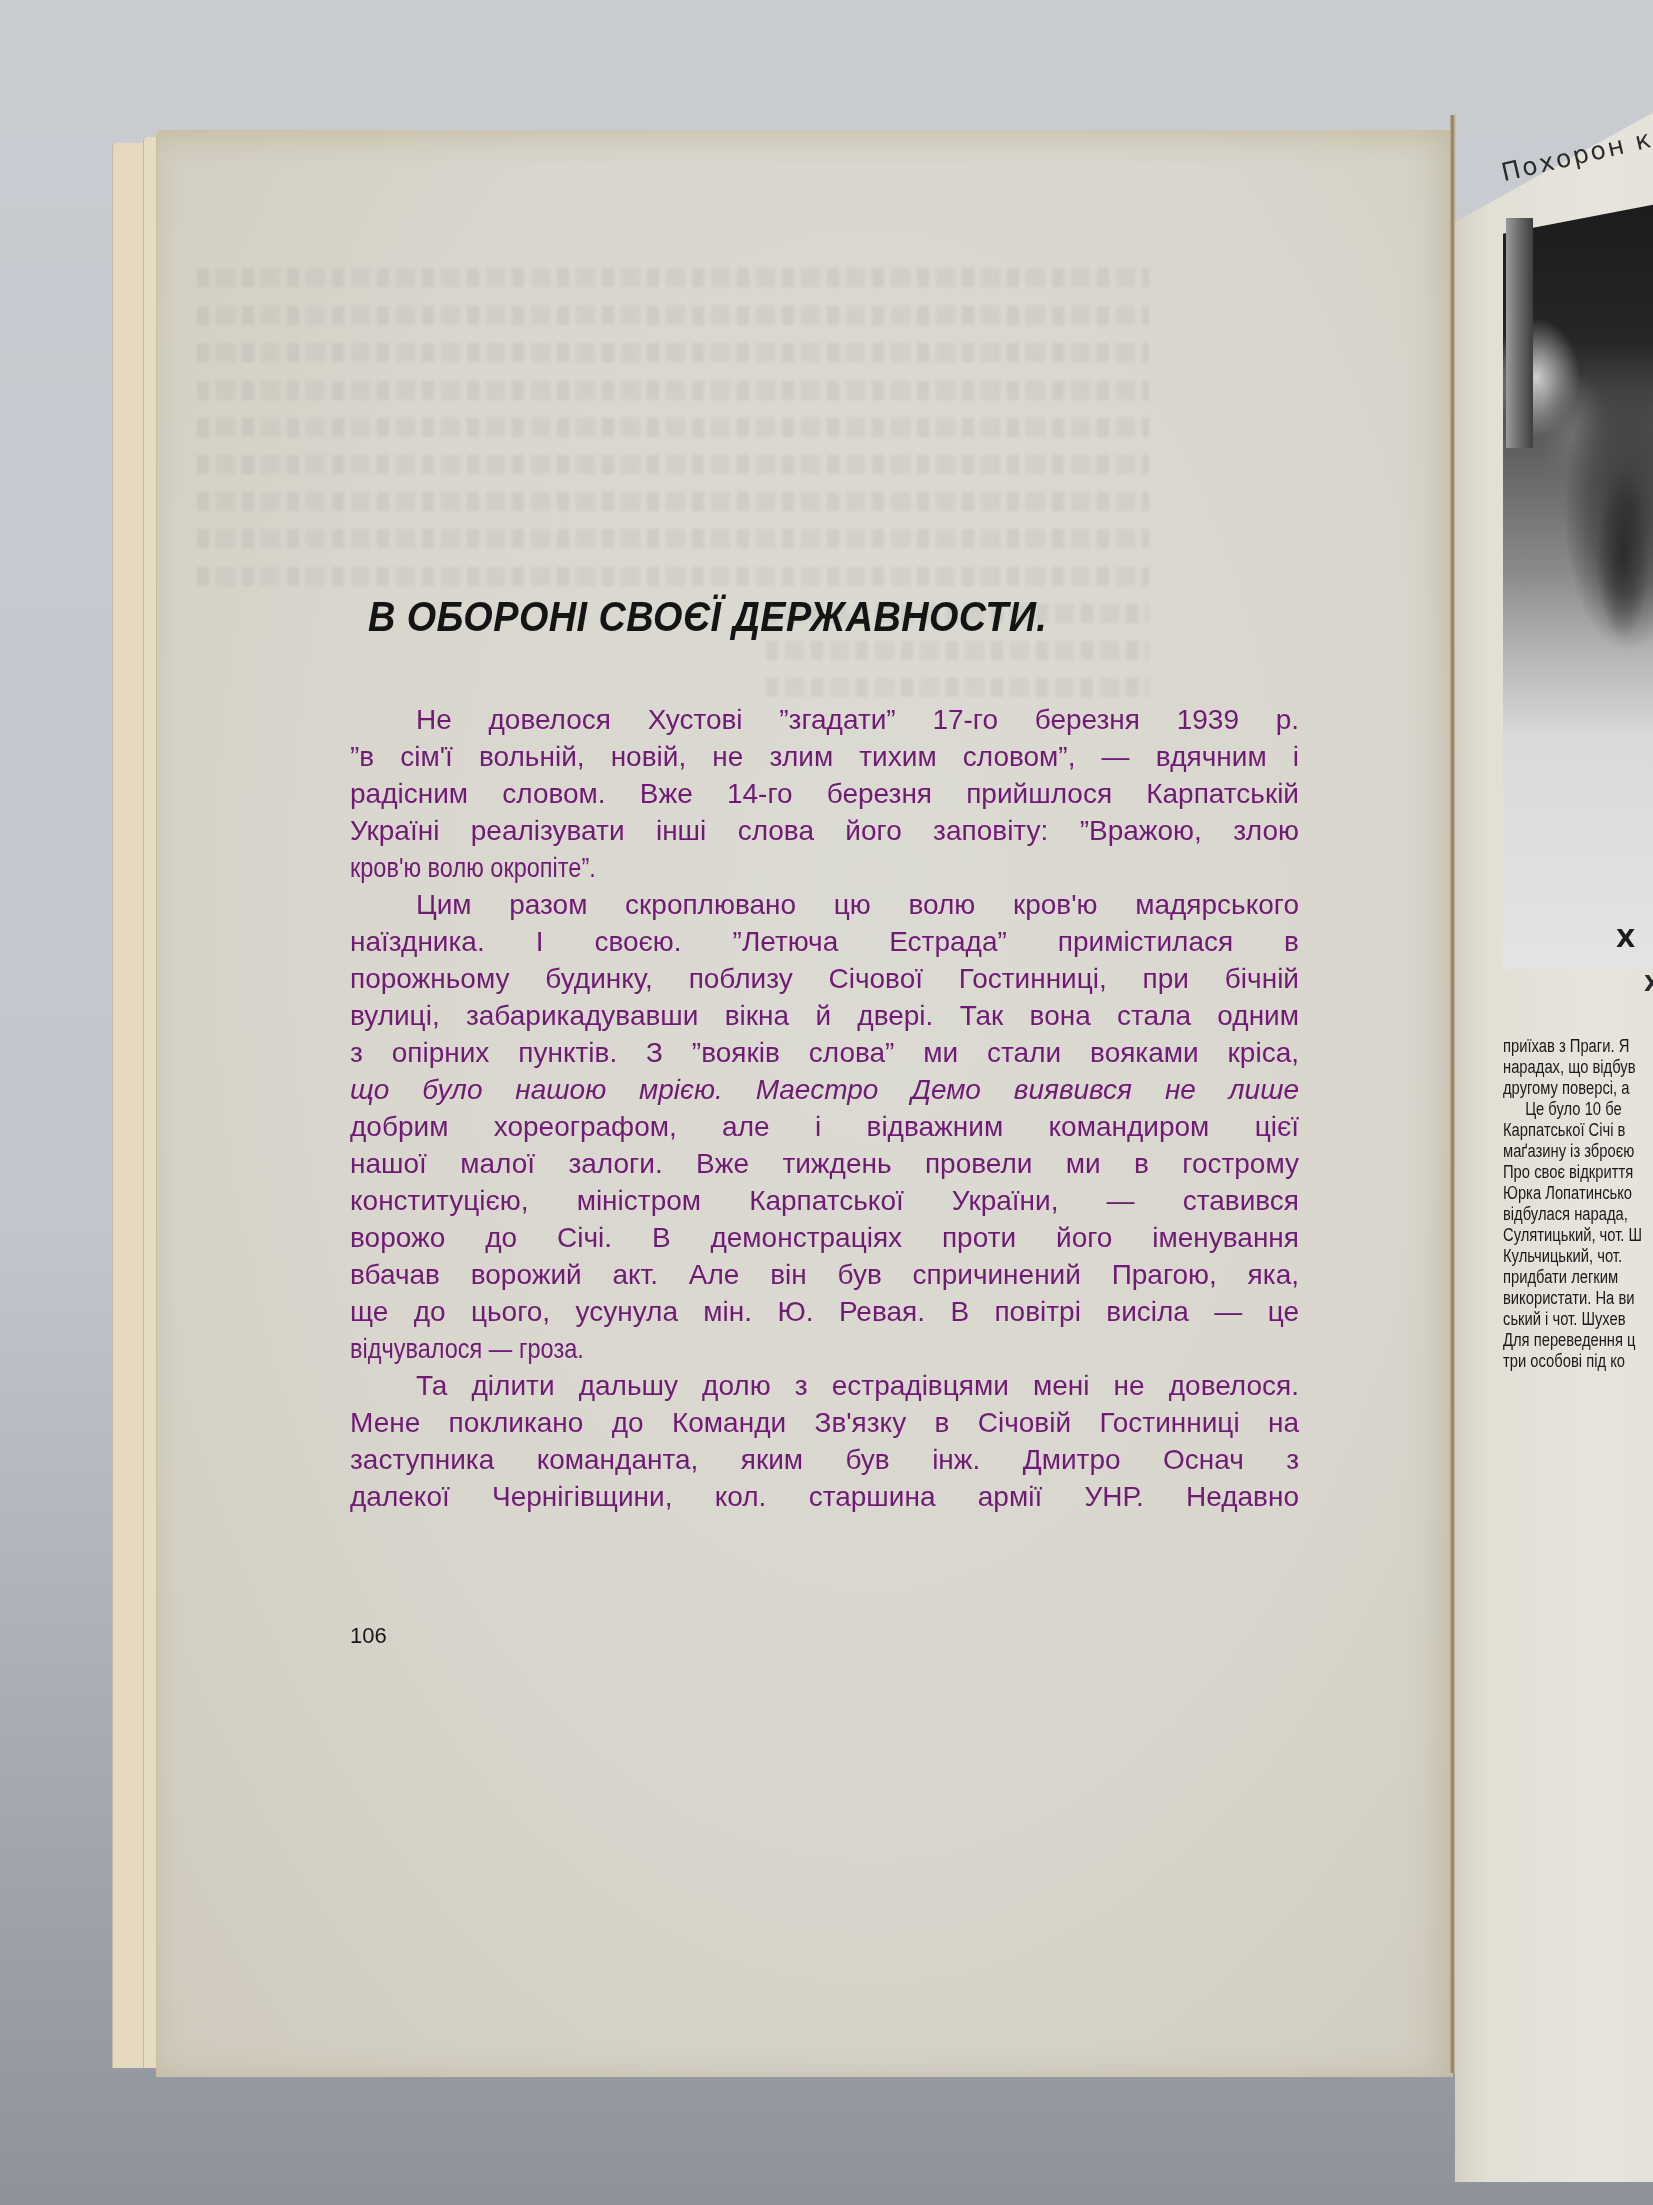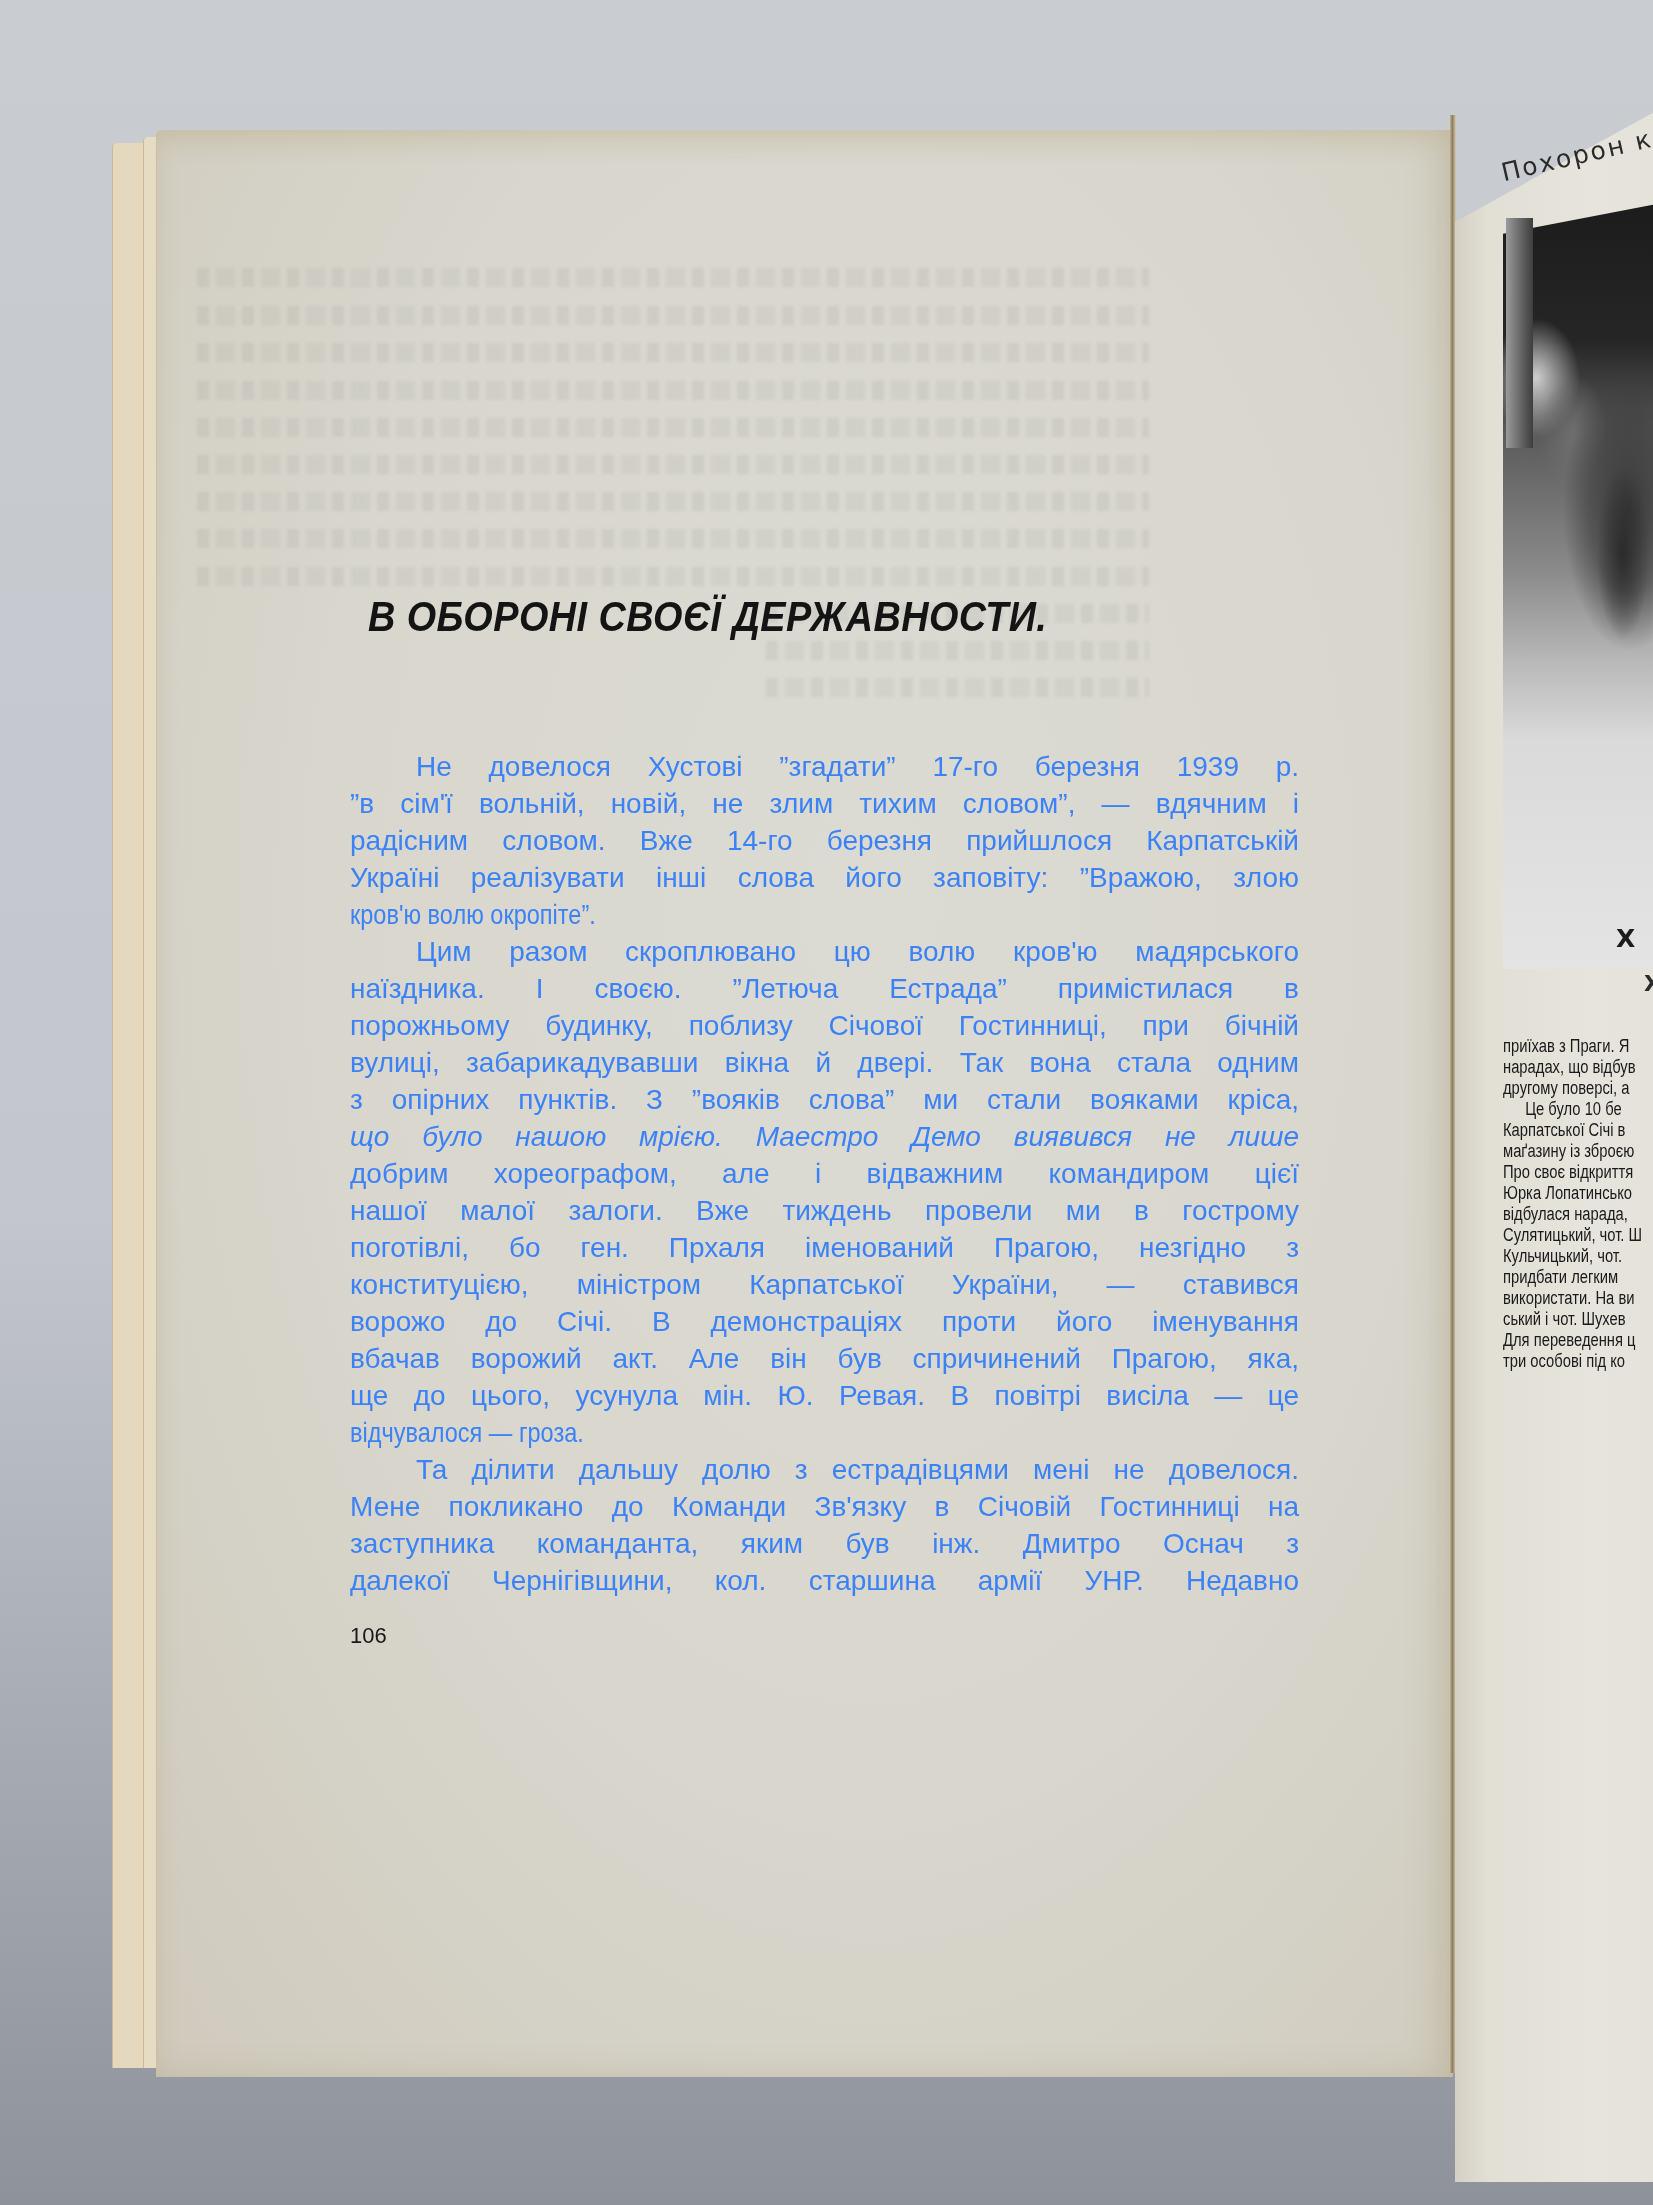--- a/index.html
+++ b/index.html
@@ -45,23 +45,23 @@
       font-family: "Liberation Sans", sans-serif;
       font-weight: bold; font-style: italic;
       font-size: 43px; letter-spacing: 0.5px;
       transform: scaleX(0.88); transform-origin: left top;
       color: #141414;
       white-space: nowrap;
     }
 
     .body-text {
       position: absolute;
-      left: 350px; top: 748px;
+      left: 350px; top: 701px;
       width: 949px;
-      color: #3b82f6;
+      color: #701a75;
       font-size: 28px;
       line-height: 37px;
     }
     .line {
       display: block;
       height: 37px;
       white-space: nowrap;
       text-align: justify;
       text-align-last: justify;
       transform-origin: left top;
@@ -174,21 +174,20 @@
     <span class="line last" style="width: 1130px; transform: scaleX(0.84);">кров'ю волю окропіте”.</span>
 
     <span class="line indent" style="width: 883px; transform: scaleX(1);">Цим разом скроплювано цю волю кров'ю мадярського</span>
     <span class="line" style="width: 949px; transform: scaleX(1);">наїздника. І своєю. ”Летюча Естрада” примістилася в</span>
     <span class="line" style="width: 949px; transform: scaleX(1);">порожньому будинку, поблизу Січової Гостинниці, при бічній</span>
     <span class="line" style="width: 949px; transform: scaleX(1);">вулиці, забарикадувавши вікна й двері. Так вона стала одним</span>
     <span class="line" style="width: 949px; transform: scaleX(1);">з опірних пунктів. З ”вояків слова” ми стали вояками кріса,</span>
     <span class="line" style="width: 949px; transform: scaleX(1); font-style: italic;">що було нашою мрією. Маестро Демо виявився не лише</span>
     <span class="line" style="width: 949px; transform: scaleX(1);">добрим хореографом, але і відважним командиром цієї</span>
     <span class="line" style="width: 949px; transform: scaleX(1);">нашої малої залоги. Вже тиждень провели ми в гострому</span>
-    <span class="line" style="width: 949px; transform: scaleX(1);">поготівлі, бо ген. Прхаля іменований Прагою, незгідно з</span>
     <span class="line" style="width: 949px; transform: scaleX(1);">конституцією, міністром Карпатської України, — ставився</span>
     <span class="line" style="width: 949px; transform: scaleX(1);">ворожо до Січі. В демонстраціях проти його іменування</span>
     <span class="line" style="width: 949px; transform: scaleX(1);">вбачав ворожий акт. Але він був спричинений Прагою, яка,</span>
     <span class="line" style="width: 949px; transform: scaleX(1);">ще до цього, усунула мін. Ю. Ревая. В повітрі висіла  — це</span>
     <span class="line last" style="width: 1130px; transform: scaleX(0.84);">відчувалося — гроза.</span>
 
     <span class="line indent" style="width: 883px; transform: scaleX(1);">Та ділити дальшу долю з естрадівцями мені не довелося.</span>
     <span class="line" style="width: 949px; transform: scaleX(1);">Мене покликано до Команди Зв'язку в Січовій Гостинниці на</span>
     <span class="line" style="width: 949px; transform: scaleX(1);">заступника команданта, яким був інж. Дмитро Оснач з</span>
     <span class="line" style="width: 949px; transform: scaleX(1);">далекої Чернігівщини, кол. старшина армії УНР. Недавно</span>

